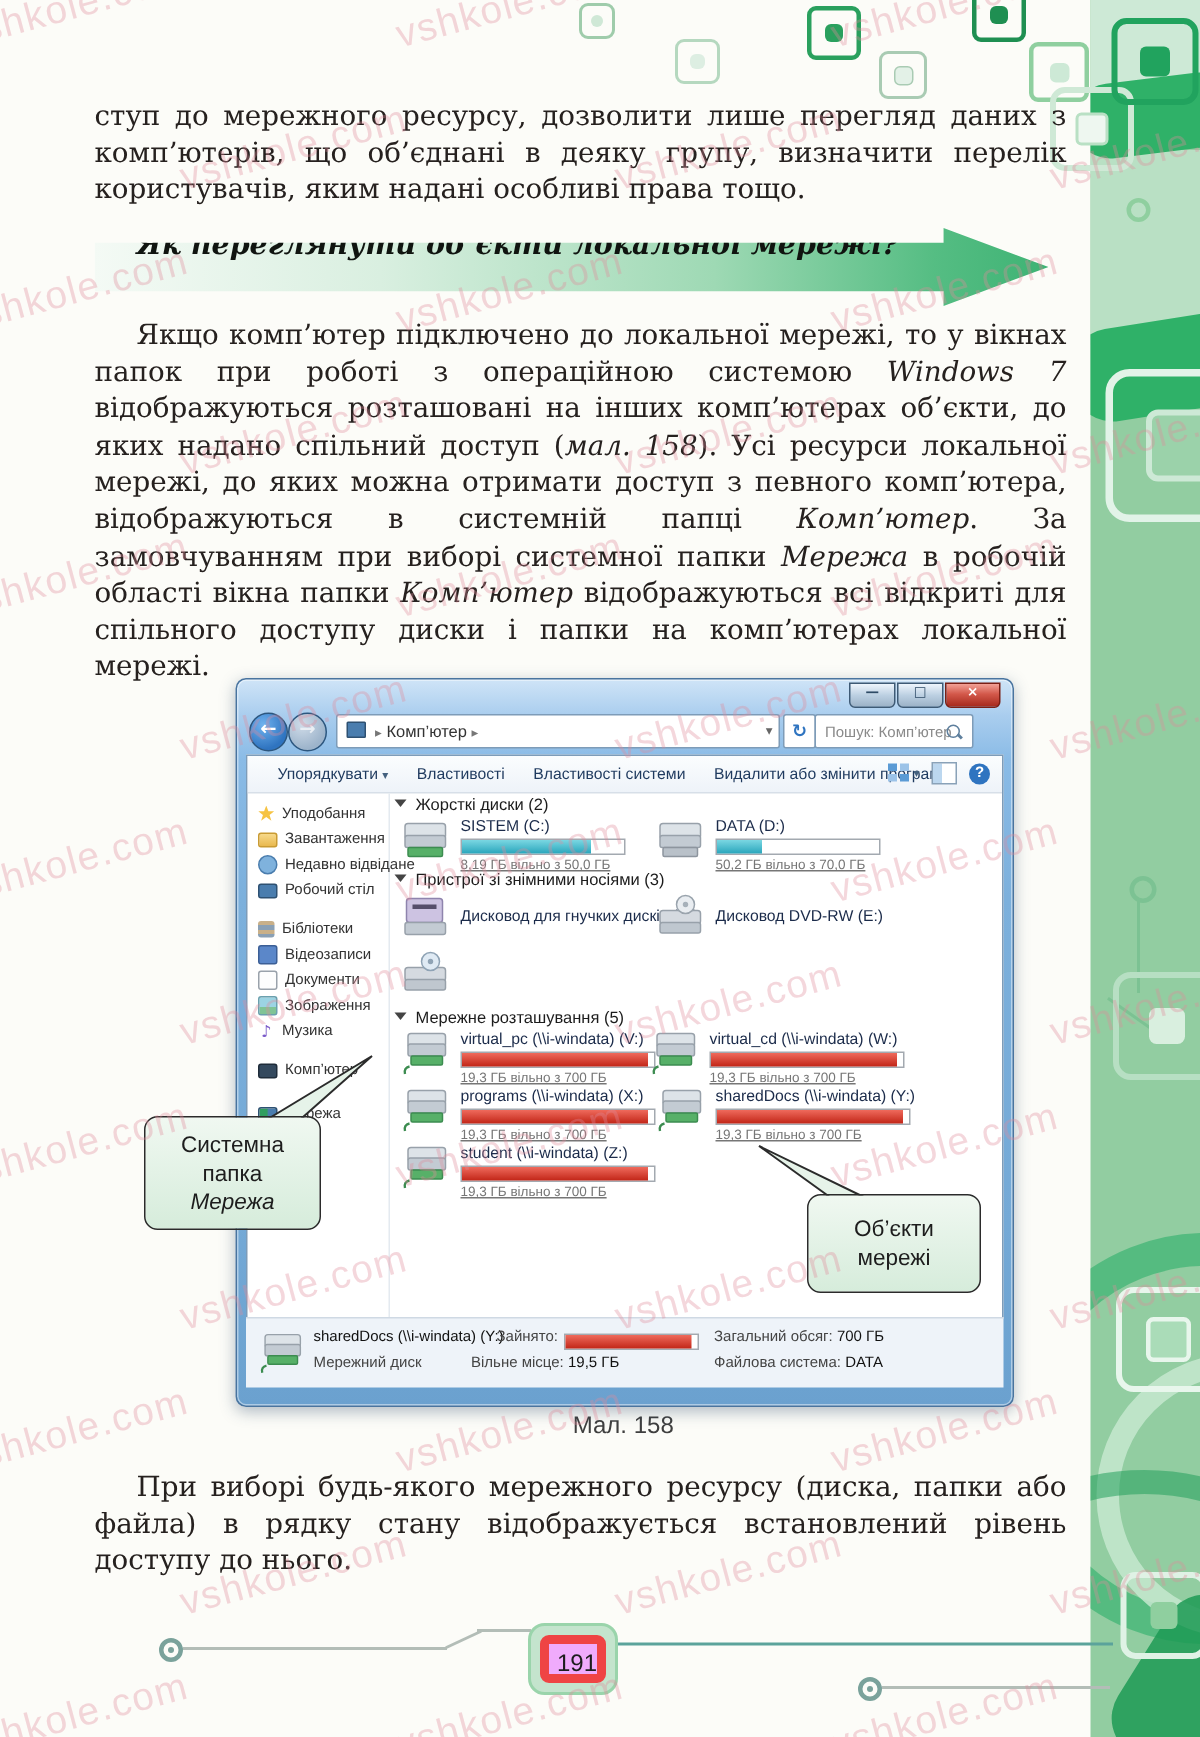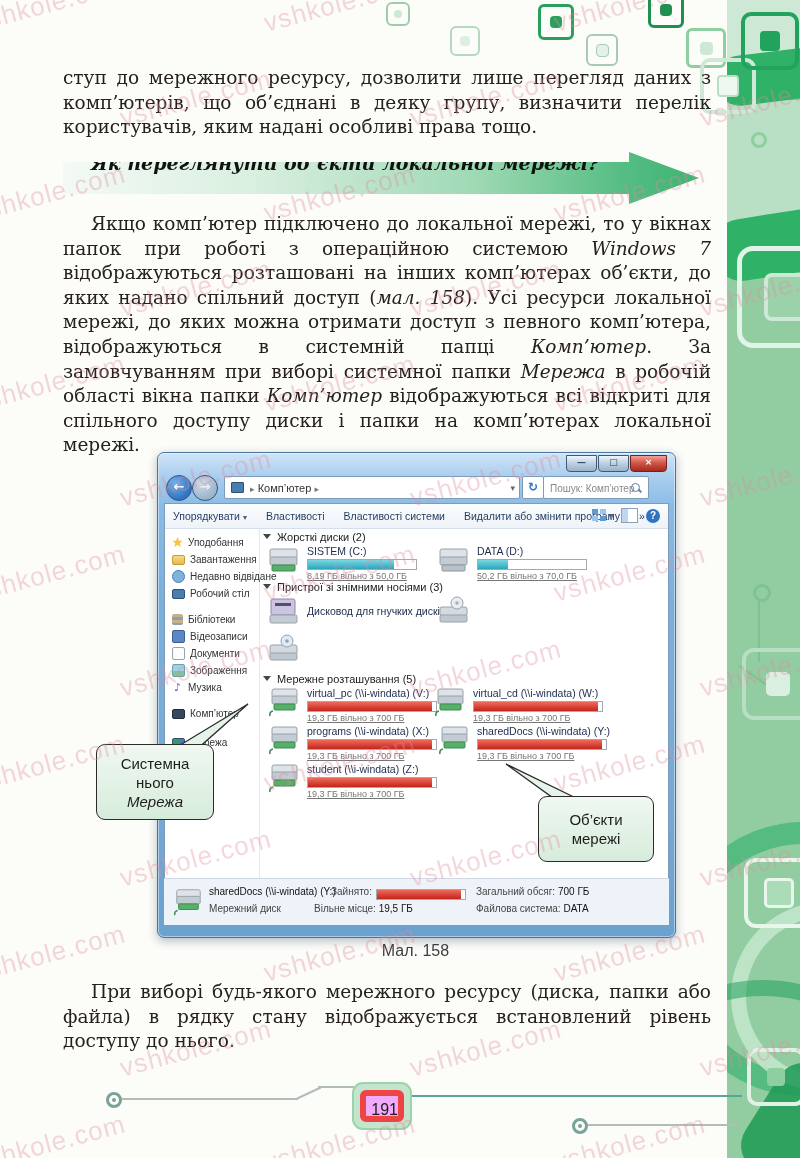--- a/index.html
+++ b/index.html
@@ -68,21 +68,21 @@
   .search{position:absolute;right:26px;top:3px;width:106px;height:23px;background:#fff;
      border:1px solid #7e9cb8;border-radius:2px;color:#8a8a8a;font:10px/23px "Liberation Sans",sans-serif;
      padding:0 16px 0 6px;box-sizing:border-box;white-space:nowrap;overflow:hidden;}
   .mag{position:absolute;right:8px;top:6px;width:7px;height:7px;border:1.5px solid #5e7f9d;border-radius:50%;}
   .mag::after{content:"";position:absolute;left:6px;top:6px;width:4px;height:1.5px;background:#5e7f9d;transform:rotate(45deg);}
 
   .inner{position:absolute;left:6px;right:6px;top:50px;bottom:58px;background:#fff;
      border:1px solid #7e9cb8;box-sizing:border-box;overflow:hidden;}
   .tbar{position:absolute;left:0;right:0;top:0;height:24px;
      background:linear-gradient(180deg,#fbfdfe,#eef3f9);border-bottom:1px solid #d7dfe8;
-     display:flex;align-items:center;gap:19px;padding-left:8px;
+     display:flex;align-items:center;gap:19px;padding-left:20px;
      font:10.5px "Liberation Sans",sans-serif;color:#1f3a5f;}
   .tbar .gl{font-family:"DejaVu Sans",sans-serif;font-size:8px;color:#44617f;}
   .tbar-right{position:absolute;right:8px;top:4px;display:flex;gap:8px;align-items:center;}
   .vicon{width:15px;height:13px;background:
      linear-gradient(#5b9bd5,#5b9bd5) 0 0/6px 5px no-repeat,
      linear-gradient(#9cc3e8,#9cc3e8) 8px 0/6px 5px no-repeat,
      linear-gradient(#9cc3e8,#9cc3e8) 0 7px/6px 5px no-repeat,
      linear-gradient(#5b9bd5,#5b9bd5) 8px 7px/6px 5px no-repeat;}
   .picon{width:15px;height:13px;border:1px solid #8aa2b8;background:linear-gradient(90deg,#bcd7ef 40%,#fff 40%);}
   .hicon{width:14px;height:14px;border-radius:50%;background:#2f74c0;color:#fff;
@@ -346,20 +346,23 @@
             <div class="fname">Дисковод для гнучких дисків (A:)</div>
           </div>
       </div>
       <div class="fitem vcent" style="left:176px;top:66px;">
         <svg width="34" height="32" viewBox="0 0 34 32">
             <rect x="3" y="12" width="27" height="9" rx="2" fill="#d5dae0" stroke="#98a1aa"></rect>
             <rect x="3" y="20" width="27" height="7" rx="1.5" fill="#bfc7cf" stroke="#98a1aa"></rect>
             <circle cx="20" cy="8" r="6" fill="#e9edf1" stroke="#9aa4ad"></circle>
             <circle cx="20" cy="8" r="1.8" fill="#a7b1ba"></circle>
           </svg>
+        <div class="ftxt">
+            <div class="fname">Дисковод DVD-RW (E:)</div>
+          </div>
       </div>
       <div class="fitem vcent" style="left:6px;top:104px;">
         <svg width="34" height="32" viewBox="0 0 34 32">
             <rect x="3" y="12" width="27" height="9" rx="2" fill="#d5dae0" stroke="#98a1aa"></rect>
             <rect x="3" y="20" width="27" height="7" rx="1.5" fill="#bfc7cf" stroke="#98a1aa"></rect>
             <circle cx="20" cy="8" r="6" fill="#dfeaf4" stroke="#8fa3b5"></circle>
             <circle cx="20" cy="8" r="1.8" fill="#8fa3b5"></circle>
           </svg>
       </div>
 
@@ -462,21 +465,21 @@
   </div>
 </div>
 
 <svg class="tails" width="800" height="1158" viewBox="0 0 800 1158" style="pointer-events:none;z-index:5;">
   <polygon points="172,750 196,750 248,704" fill="#e6f3e9" stroke="#2b2b2b" stroke-width="1.3"></polygon>
   <polygon points="556,800 580,800 506,764" fill="#e6f3e9" stroke="#2b2b2b" stroke-width="1.3"></polygon>
 </svg>
 
 <div class="callout" style="left:96px;top:744px;width:116px;height:74px;">
   <div>Системна</div>
-  <div>нього</div>
+  <div>папка</div>
   <div class="it">Мережа</div>
 </div>
 <div class="callout" style="left:538px;top:796px;width:114px;height:64px;">
   <div>Об’єкти</div>
   <div>мережі</div>
 </div>
 
 <div class="figcap">Мал. 158</div>
 
 <p class="para ind" style="top:980px;margin:0;">

